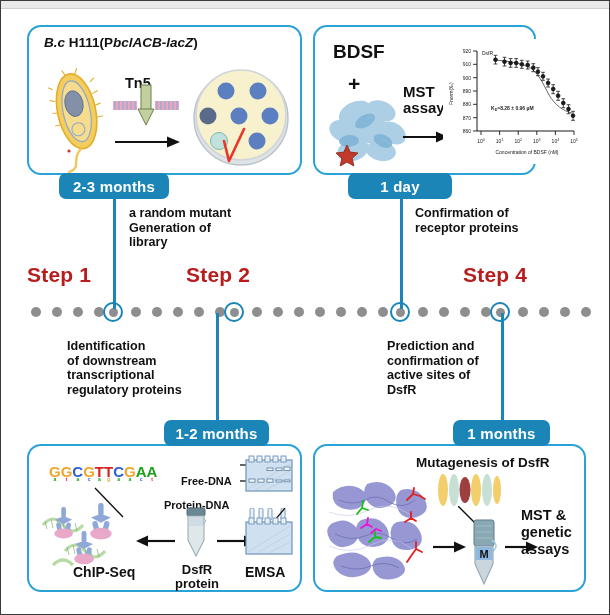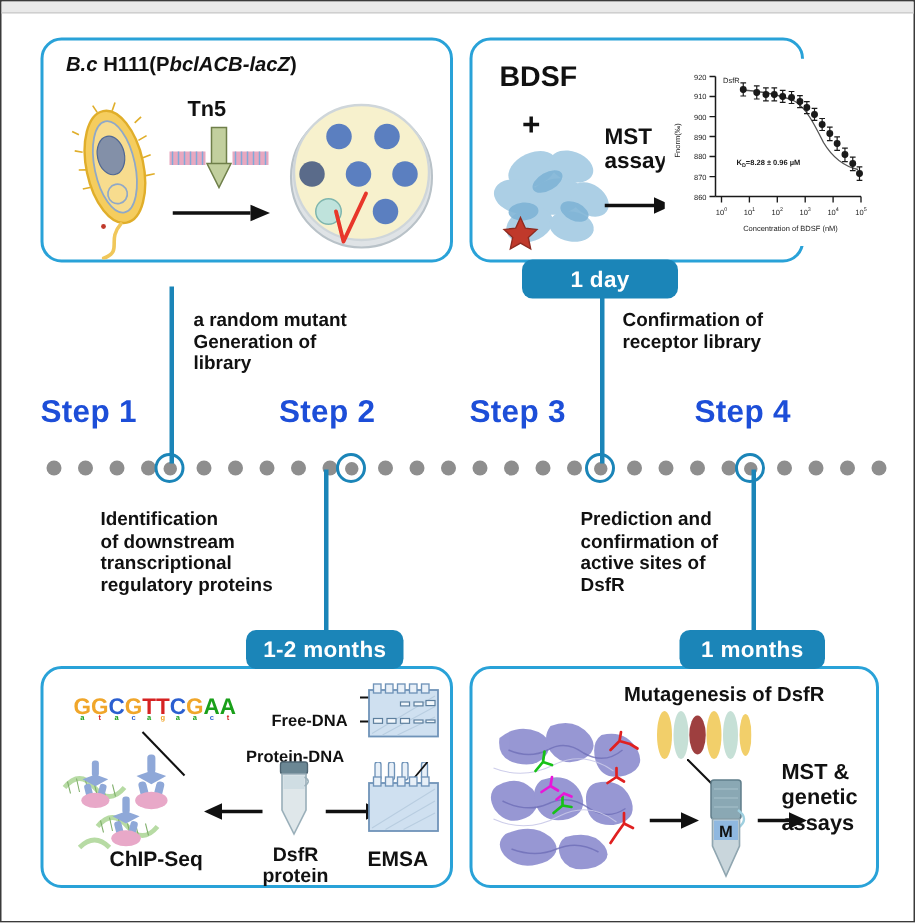--- a/index.html
+++ b/index.html
@@ -13,21 +13,21 @@
 
   
   .badge{position:absolute;background:#1b85b8;color:#fff;border-radius:7px;
          font-weight:bold;font-size:15px;display:flex;align-items:center;justify-content:center;
          letter-spacing:.2px;z-index:6;}
 
   
   .vline{position:absolute;background:#1b85b8;width:2.5px;z-index:2;}
 
   
-  .steplabel{position:absolute;color:#1d4ed8;font-weight:bold;font-size:21px;letter-spacing:.2px;}
+  .steplabel{position:absolute;color:#b91c1c;font-weight:bold;font-size:21px;letter-spacing:.2px;}
   .desc{position:absolute;color:#111;font-weight:bold;font-size:12.6px;line-height:14.6px;}
 
   
   .timeline{position:absolute;left:30px;top:300px;width:556px;height:22px;}
   .tdot{position:absolute;width:10px;height:10px;border-radius:50%;background:#8e8e8e;top:6px;}
   .tnode{position:absolute;width:20px;height:20px;border-radius:50%;border:2.5px solid #1b85b8;
          background:#fff;top:1px;box-sizing:border-box;}
   .tnode i{position:absolute;left:3.5px;top:3.5px;width:9px;height:9px;border-radius:50%;background:#8e8e8e;display:block;}
 
   
@@ -76,21 +76,21 @@
           <line x1="53" y1="46" x2="59" y2="45"></line>
             <line x1="53" y1="58" x2="59" y2="58"></line>
           <line x1="30" y1="10" x2="28" y2="5"></line>
             <line x1="40" y1="11" x2="43" y2="6"></line>
         </g>
         <path d="M30 86 C18 95, 28 104, 14 106" stroke="#f0c75a" stroke-width="2.4" fill="none" stroke-linecap="round"></path>
       </g>
       <circle cx="26" cy="88" r="1.6" fill="#c0392b"></circle>
     </svg>
 
-    <div class="lbl" style="left:96px;top:38px;font-size:14.5px;">Tn5</div>
+    <div class="lbl" style="left:96px;top:48px;font-size:14.5px;">Tn5</div>
 
     <svg style="position:absolute;left:82px;top:56px;" width="72" height="50" viewBox="0 0 72 50">
       <g>
         <rect x="30" y="2" width="10" height="26" fill="#c2cf9e" stroke="#6f7f4a" stroke-width="1"></rect>
         <polygon points="27,26 43,26 35,42" fill="#c2cf9e" stroke="#6f7f4a" stroke-width="1"></polygon>
         <rect x="2" y="18" width="24" height="9" fill="#e8a8c0"></rect>
         <rect x="44" y="18" width="24" height="9" fill="#e8a8c0"></rect>
         <g stroke="#7fa9d8" stroke-width="1">
           <line x1="4" y1="18" x2="4" y2="27"></line>
             <line x1="8" y1="18" x2="8" y2="27"></line>
@@ -120,20 +120,21 @@
       <circle cx="69" cy="26" r="8.5" fill="#5b7fc0"></circle>
       <circle cx="19" cy="51" r="8.5" fill="#5a6b8a"></circle>
       <circle cx="50" cy="51" r="8.5" fill="#5b7fc0"></circle>
       <circle cx="81" cy="51" r="8.5" fill="#5b7fc0"></circle>
       <circle cx="30" cy="76" r="8.5" fill="#bfe3dc" stroke="#7fb6ae" stroke-width="1"></circle>
       <circle cx="68" cy="76" r="8.5" fill="#5b7fc0"></circle>
       <path d="M35 76 L40 96 L55 64" stroke="#e8372a" stroke-width="2.6" fill="none" stroke-linecap="round" stroke-linejoin="round"></path>
     </svg>
   </div>
 
+  <div class="badge" style="left:58px;top:172px;width:110px;height:26px;">2-3 months</div>
   <div class="vline" style="left:112px;top:190px;height:118px;"></div>
 
   <div class="panel" style="left:312px;top:24px;width:223px;height:150px;">
 
     <div class="lbl" style="left:18px;top:14px;font-size:19px;">BDSF</div>
     <div class="lbl" style="left:33px;top:45px;font-size:21px;">+</div>
 
     <svg style="position:absolute;left:10px;top:70px;" width="86" height="72" viewBox="0 0 86 72">
       <g fill="#a8cde4" opacity="0.95">
         <ellipse cx="30" cy="16" rx="17" ry="11" transform="rotate(-25 30 16)"></ellipse>
@@ -313,26 +314,25 @@
   <div class="vline" style="left:399px;top:190px;height:118px;"></div>
 
   <div class="desc" style="left:128px;top:205px;width:150px;">
     <div>a random mutant</div>
     <div>Generation of</div>
     <div>library</div>
   </div>
 
   <div class="desc" style="left:414px;top:205px;width:165px;">
     <div>Confirmation of</div>
-    <div>receptor library</div>
+    <div>receptor proteins</div>
   </div>
 
   <div class="steplabel" style="left:26px;top:262px;">Step 1</div>
   <div class="steplabel" style="left:185px;top:262px;">Step 2</div>
-  <div class="steplabel" style="left:312px;top:262px;">Step 3</div>
   <div class="steplabel" style="left:462px;top:262px;">Step 4</div>
 
   <div class="timeline">
     <span class="tdot" style="left:0px;"></span>
     <span class="tdot" style="left:21px;"></span>
     <span class="tdot" style="left:42px;"></span>
     <span class="tdot" style="left:63px;"></span>
     <span class="tnode" style="left:72px;">
         <i></i>
       </span>

